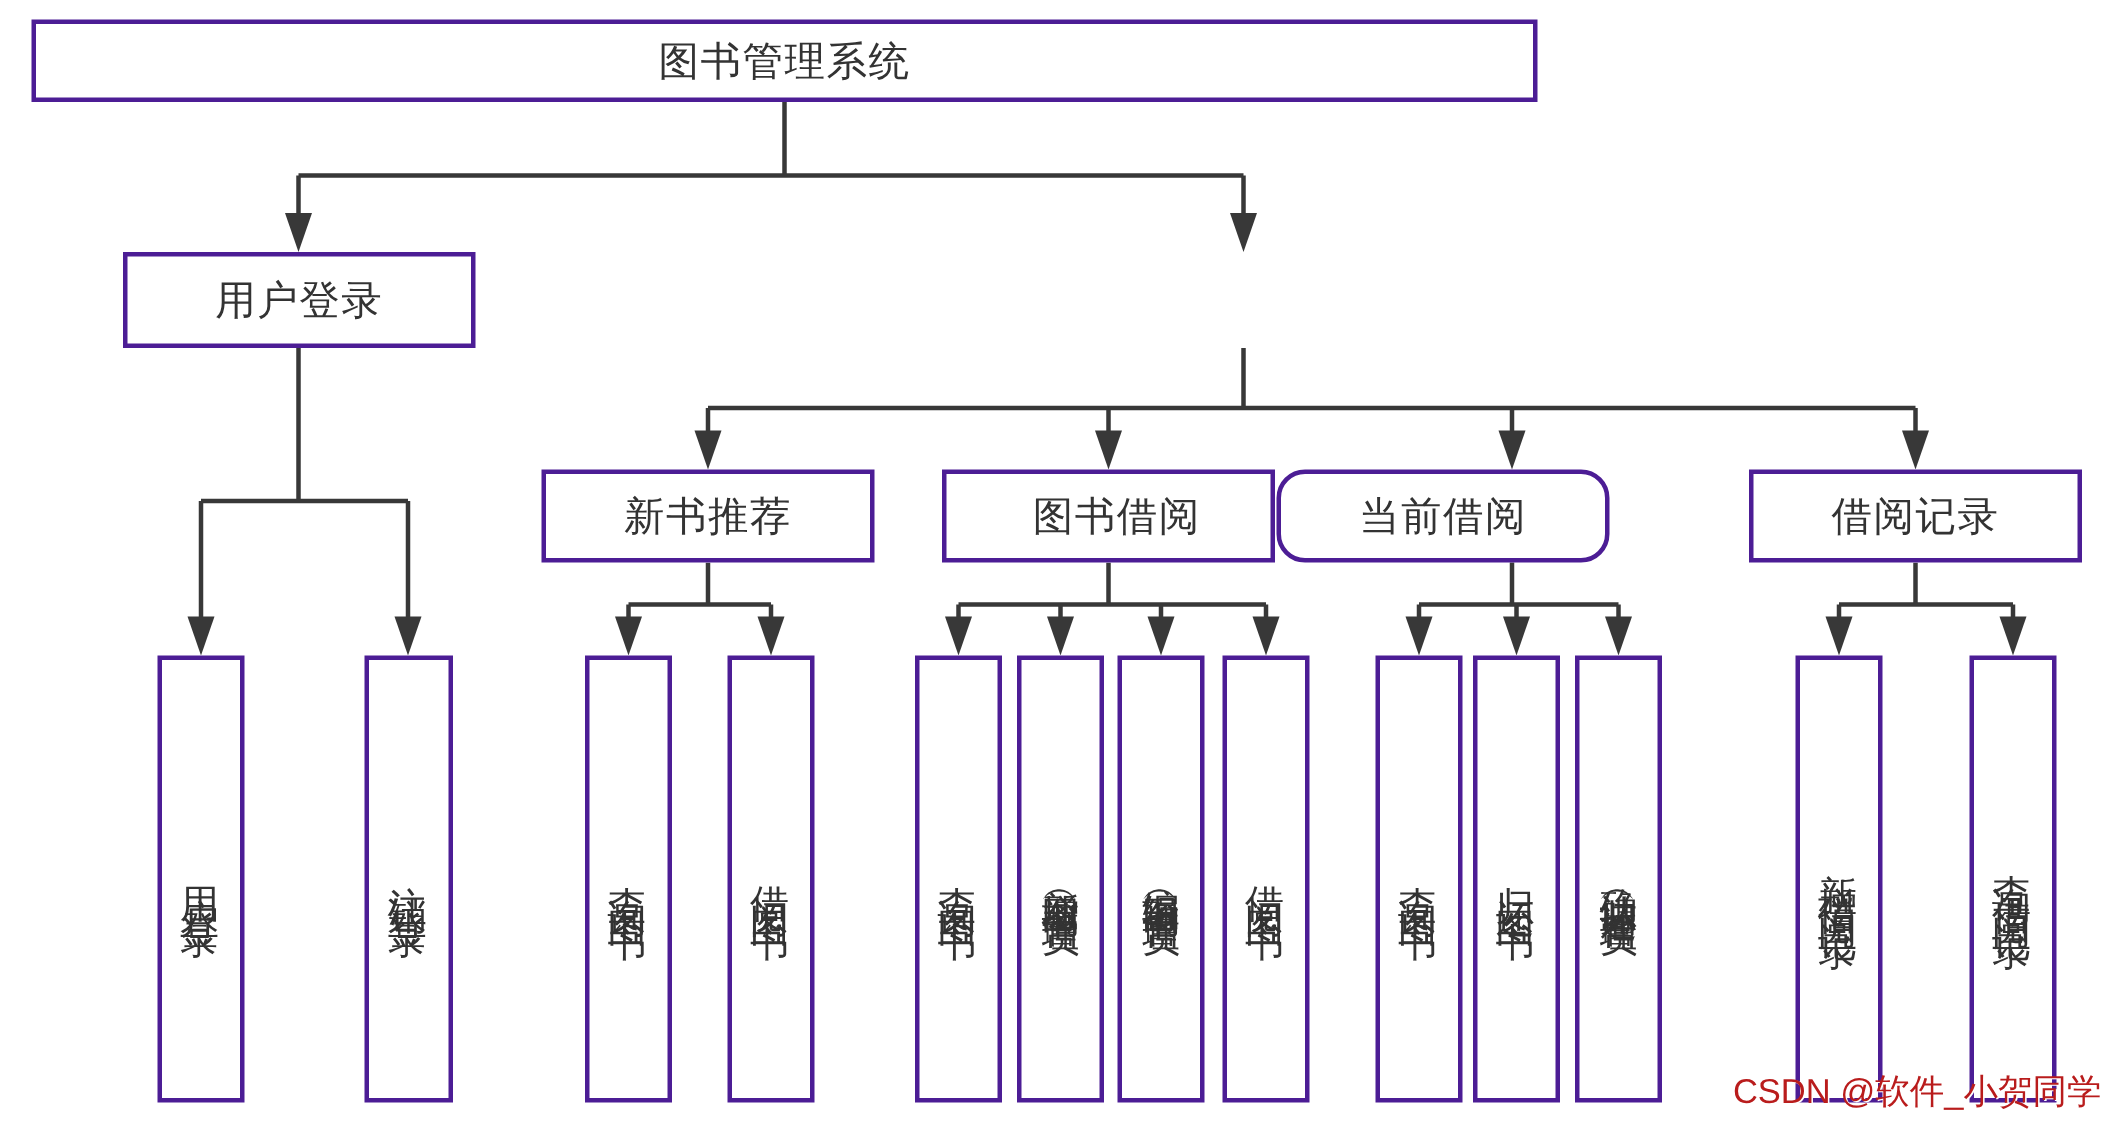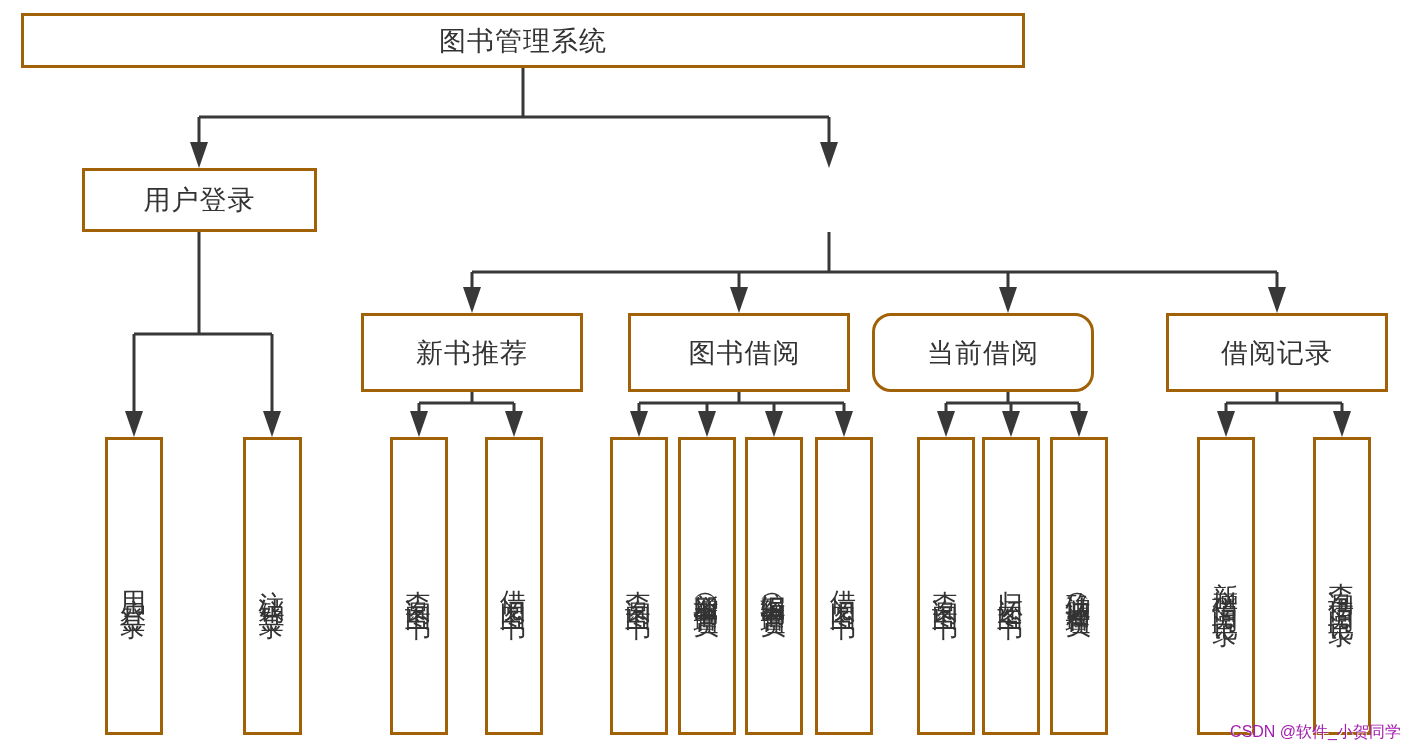--- a/index.html
+++ b/index.html
@@ -13,58 +13,58 @@
     overflow: hidden;
   }
   .connectors {
     position: absolute;
     left: 0; top: 0;
     width: 1405px; height: 747px;
   }
   .box {
     position: absolute;
     box-sizing: border-box;
-    border: 3px solid #a16207;
+    border: 3px solid #4c1d95;
     background: #ffffff;
     display: flex;
     align-items: center;
     justify-content: center;
   }
   .hlabel {
     font-size: 27px;
     letter-spacing: 1px;
     white-space: nowrap;
   }
   .root-box   { left: 21px;  top: 13px;  width: 1004px; height: 55px; }
   .l2-box     { top: 168px; width: 235px; height: 64px; }
   .l2-a       { left: 82px; }
   .l2-b       { left: 712px; }
-  .l3-box     { top: 313px; width: 222px; height: 79px; }
+  .l3-box     { top: 313px; width: 222px; height: 62px; }
   .l3-a { left: 361px; }
   .l3-b { left: 628px; padding-left: 11px; }
-  .l3-c { left: 872px; border-radius: 19px; }
+  .l3-c { left: 851px; border-radius: 19px; }
   .l3-d { left: 1166px; }
   .leaf { top: 437px; width: 58px; height: 298px; }
   .vtext {
     writing-mode: vertical-rl;
     text-orientation: mixed;
     font-size: 26px;
     letter-spacing: 8px;
     white-space: nowrap;
   }
   .leaf.long .vtext {
     font-size: 25px;
     letter-spacing: 3px;
   }
   .watermark {
     position: absolute;
     right: 4px;
     bottom: 4px;
-    font-size: 16px;
-    color: #a21caf;
+    font-size: 23px;
+    color: #b91c1c;
     text-shadow: 1px 1px 0 #ffffff;
     white-space: nowrap;
     z-index: 5;
   }
 </style>
 </head>
 <body>
 
 <div class="stage">
 

